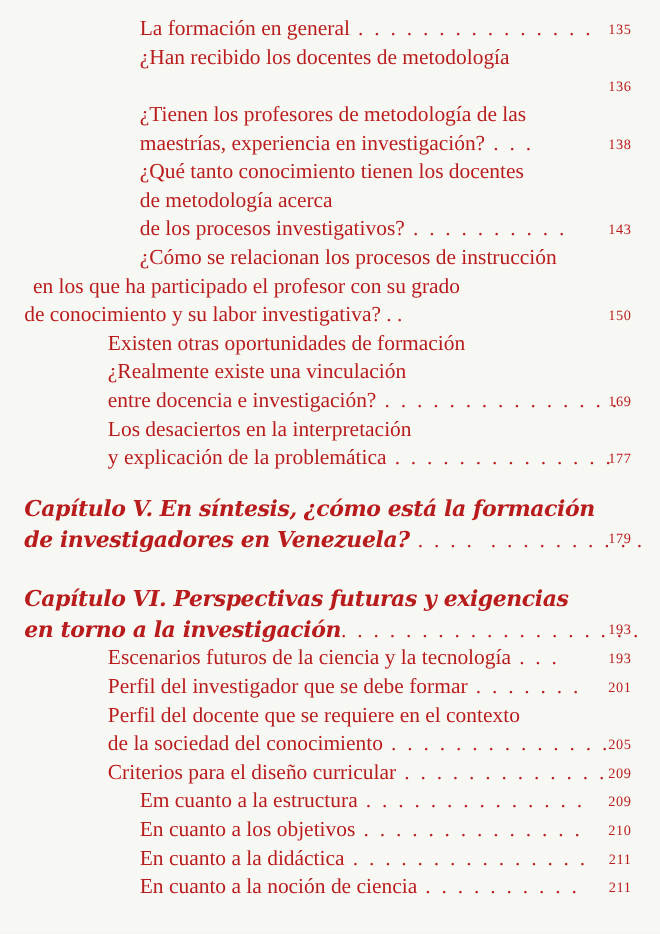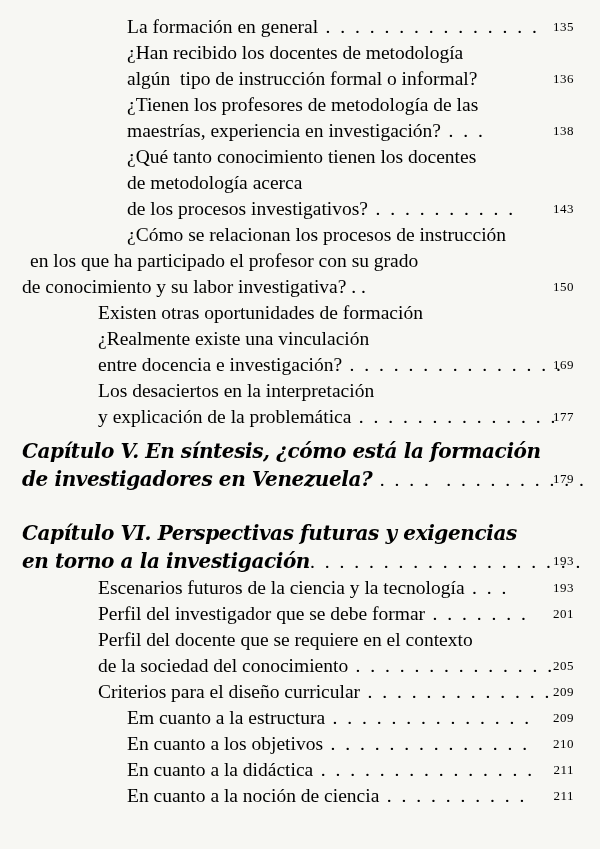--- a/index.html
+++ b/index.html
@@ -6,21 +6,21 @@
     margin: 0;
     padding: 0;
     background: #e9e9e6;
   }
   .page {
     position: relative;
     width: 600px;
     height: 849px;
     margin: 0 auto;
     background: #f7f7f3;
-    color: #000000;
+    color: #b91c1c;
     font-family: "Liberation Serif", serif;
     font-size: 19.5px;
     box-sizing: border-box;
     padding-top: 14px;
     overflow: hidden;
   }
   .line {
     position: relative;
     white-space: pre;
     line-height: 26px;
@@ -34,21 +34,21 @@
   .ind-2 { padding-left: 127px; }
   .chapter {
     font-family: "DejaVu Serif", serif;
     font-weight: bold;
     font-style: italic;
     font-size: 20px;
     line-height: 28px;
     height: 28px;
     letter-spacing: -0.4px;
   }
-  .sp-sm { margin-top: 7px; }
+  .sp-sm { margin-top: 18px; }
   .sp-lg { margin-top: 26px; }
   .leader {
     font-family: "Liberation Serif", serif;
     font-style: normal;
     font-weight: normal;
     font-size: 19.5px;
     letter-spacing: 2.5px;
     letter-spacing: 2.5px;
   }
   .page-num {
@@ -62,21 +62,21 @@
     letter-spacing: 0.5px;
   }
 </style>
 </head>
 <body>
 
 <div class="page">
   <div>
       <div class="line ind-2"><span>La formación en general</span><span class="leader"> . . . . . . . . . . . . . . .</span><span class="page-num">135</span></div>
       <div class="line ind-2"><span>¿Han recibido los docentes de metodología</span><span class="leader"></span><span class="page-num"></span></div>
-      <div class="line ind-2"><span>algún  tipo de instrucción formal o informal?</span><span class="leader"></span><span class="page-num">136</span></div>
+      <div class="line ind-2"><span class="leader"></span><span class="page-num">136</span></div>
       <div class="line ind-2"><span>¿Tienen los profesores de metodología de las</span><span class="leader"></span><span class="page-num"></span></div>
       <div class="line ind-2"><span>maestrías, experiencia en investigación?</span><span class="leader"> . . .</span><span class="page-num">138</span></div>
       <div class="line ind-2"><span>¿Qué tanto conocimiento tienen los docentes</span><span class="leader"></span><span class="page-num"></span></div>
       <div class="line ind-2"><span>de metodología acerca</span><span class="leader"></span><span class="page-num"></span></div>
       <div class="line ind-2"><span>de los procesos investigativos?</span><span class="leader"> . . . . . . . . . .</span><span class="page-num">143</span></div>
       <div class="line ind-2"><span>¿Cómo se relacionan los procesos de instrucción</span><span class="leader"></span><span class="page-num"></span></div>
       <div class="line ind-h"><span>en los que ha participado el profesor con su grado</span><span class="leader"></span><span class="page-num"></span></div>
       <div class="line ind-0"><span>de conocimiento y su labor investigativa? . .</span><span class="leader"></span><span class="page-num">150</span></div>
       <div class="line ind-1"><span>Existen otras oportunidades de formación</span><span class="leader"></span><span class="page-num"></span></div>
       <div class="line ind-1"><span>¿Realmente existe una vinculación</span><span class="leader"></span><span class="page-num"></span></div>

